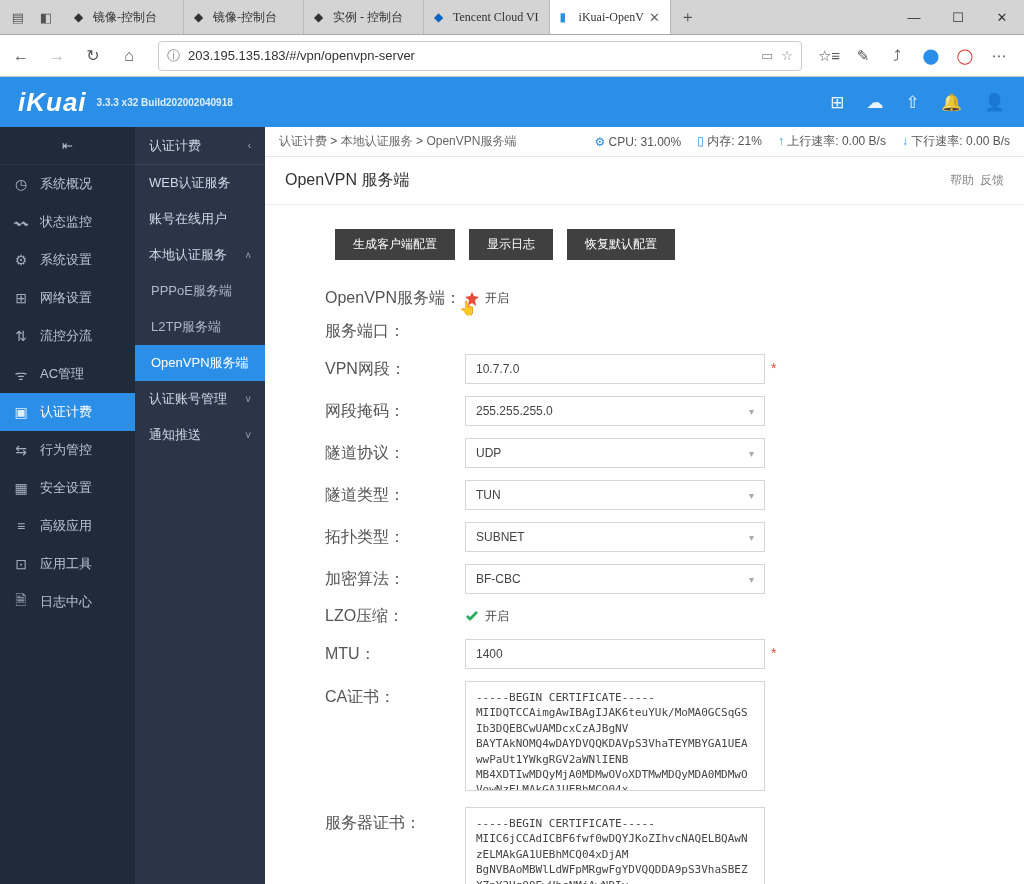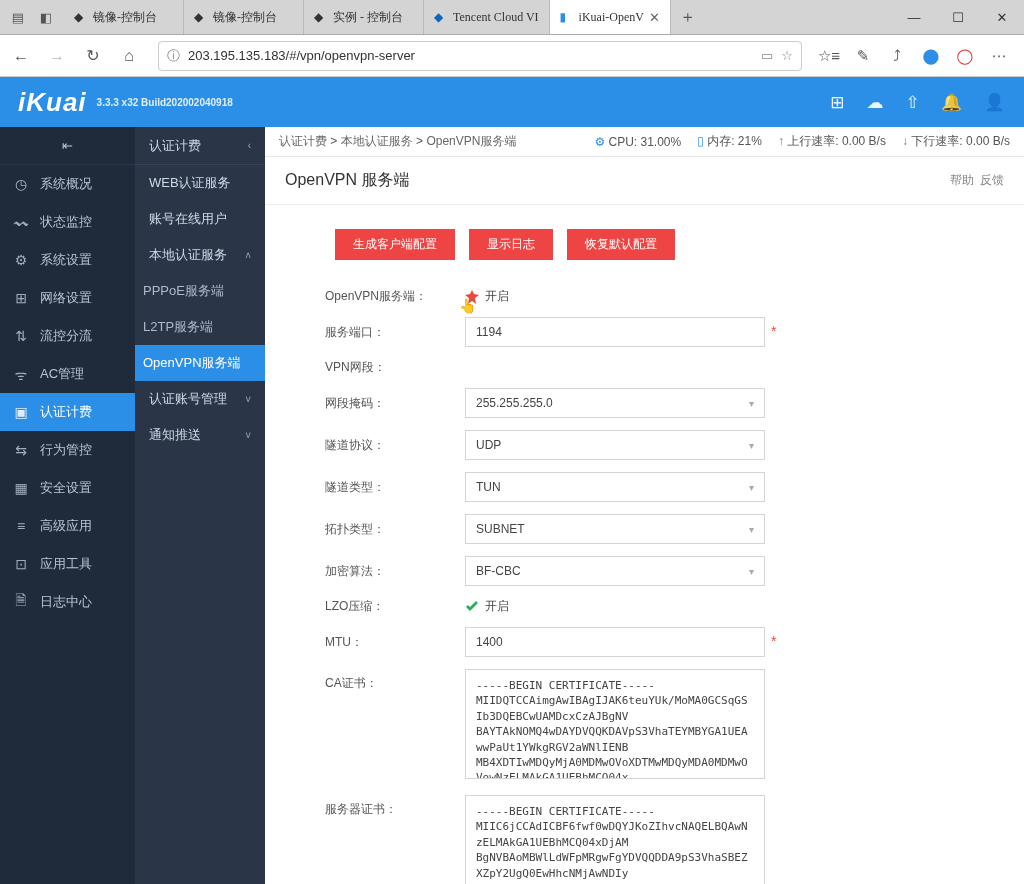--- a/index.html
+++ b/index.html
@@ -40,43 +40,43 @@
 .nav1 { width: 135px; background:#1f2a3a; color:#b8c4d4; font-size:13px; }
 .nav1-toggle { height:38px; display:flex;align-items:center;justify-content:center; border-bottom:1px solid #2a3548;}
 .nav1-item { height:38px; display:flex;align-items:center; padding:0 12px; gap:10px; cursor:pointer;}
 .nav1-item .nicon { width:18px; text-align:center; font-size:14px; opacity:0.85;}
 .nav1-item.active { background:#2b8fe8; color:#fff; }
 
 
 .nav2 { width: 130px; background:#2a3548; color:#cfd8e6; font-size:13px; }
 .nav2-header { height:38px; display:flex;align-items:center; padding:0 14px; justify-content:space-between; border-bottom:1px solid #364258;}
 .nav2-item { height:36px; display:flex;align-items:center; padding:0 14px; justify-content:space-between; cursor:pointer;}
-.nav2-item.sub { padding-left: 8px; color:#aeb9cc;}
+.nav2-item.sub { padding-left: 16px; color:#aeb9cc;}
 .nav2-item.active { background:#2b8fe8; color:#fff; }
 .chev { font-size:10px; opacity:0.7;}
 
 
 .main { flex:1; background:#fff; display:flex; flex-direction:column; overflow:hidden;}
 .statusbar { height:30px; border-bottom:1px solid #e6e6e6; display:flex;align-items:center; font-size:12px; color:#555; padding:0 14px;}
 .breadcrumb span { color:#666;}
 .status-right { margin-left:auto; display:flex; gap:16px; align-items:center;justify-content:center;}
 .status-right .sicon { color:#2b8fe8; font-size:12px; }
 .status-right .dn { color:#2b8fe8;}
 
 .page-title-row { height:48px; display:flex;align-items:center; padding:0 20px; border-bottom:1px solid #eee;}
 .page-title { font-size:16px; color:#333; }
 .page-title-row .links { margin-left:auto; font-size:12px; color:#888; display:flex; gap:6px;}
 
 .content { padding: 24px 30px 10px 60px; overflow-y:auto; flex:1;}
 
 .btn-row { display:flex; gap:14px; margin-bottom: 28px; margin-left:10px;}
-.btn { background:#ef4444; color:#fff; font-size:12px; padding:7px 18px; border:none; cursor:pointer;}
+.btn { background:#404040; color:#fff; font-size:12px; padding:7px 18px; border:none; cursor:pointer;}
 
 .form-row { display:flex; align-items:center; margin-bottom: 12px; }
-.form-label { width: 140px; font-size:12px; color:#555; text-align:left; }
+.form-label { width: 140px; font-size:16px; color:#555; text-align:left; }
 .form-field { flex:1; position:relative; max-width: 330px;}
 .form-field input, .form-field .select, .form-field textarea {
   width: 300px; height:30px; border:1px solid #d5d5d5; padding:0 10px; font-size:12px; color:#444; background:#fff;
 }
 .form-field .select { display:flex;align-items:center;justify-content:space-between; cursor:pointer;}
 .form-field .select .arrow { color:#aaa; font-size:10px;}
 .form-field textarea { height: 110px; padding:8px 10px; font-family: Consolas, monospace; font-size:11px; line-height:1.4; resize:none; overflow-y:scroll;}
 .req { color:#e74c3c; margin-left:6px; font-size:14px;}
 .form-row.tall { align-items:flex-start; }
 .form-row.tall .form-label { padding-top:6px;}
@@ -287,25 +287,25 @@
                   <path d="M7 0 L9 4 L14 5 L10 8 L11 14 L7 11 L3 14 L4 8 L0 5 L5 4 Z"></path>
                 </svg></span>
             <span>开启</span>
           </div>
           <span class="cursor-hand">👆</span>
         </div>
       </div>
 
       <div class="form-row">
         <div class="form-label">服务端口：</div>
-        <div class="form-field"><input value="1194" style=""><span class="req">*</span></div>
       </div>
 
       <div class="form-row">
         <div class="form-label">VPN网段：</div>
+        <div class="form-field"><input value="10.7.7.0" style=""><span class="req">*</span></div>
       </div>
 
       <div class="form-row">
         <div class="form-label">网段掩码：</div>
         <div class="form-field">
             <div class="select">
               <span>255.255.255.0</span>
               <span class="arrow">▾</span>
             </div>
           </div>

